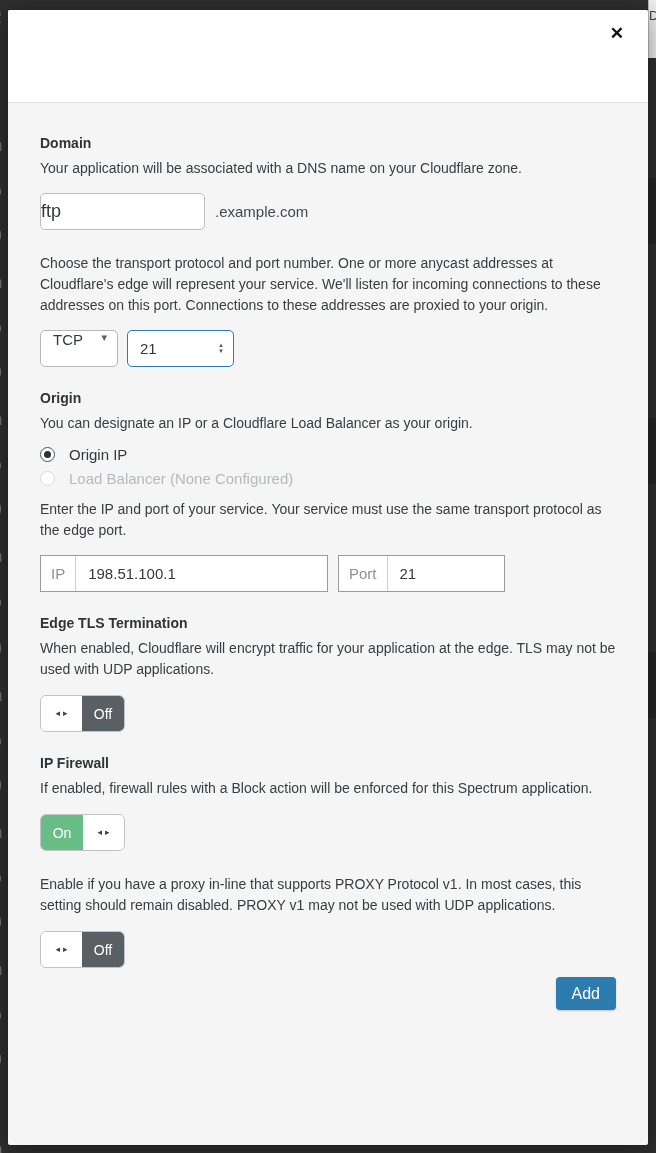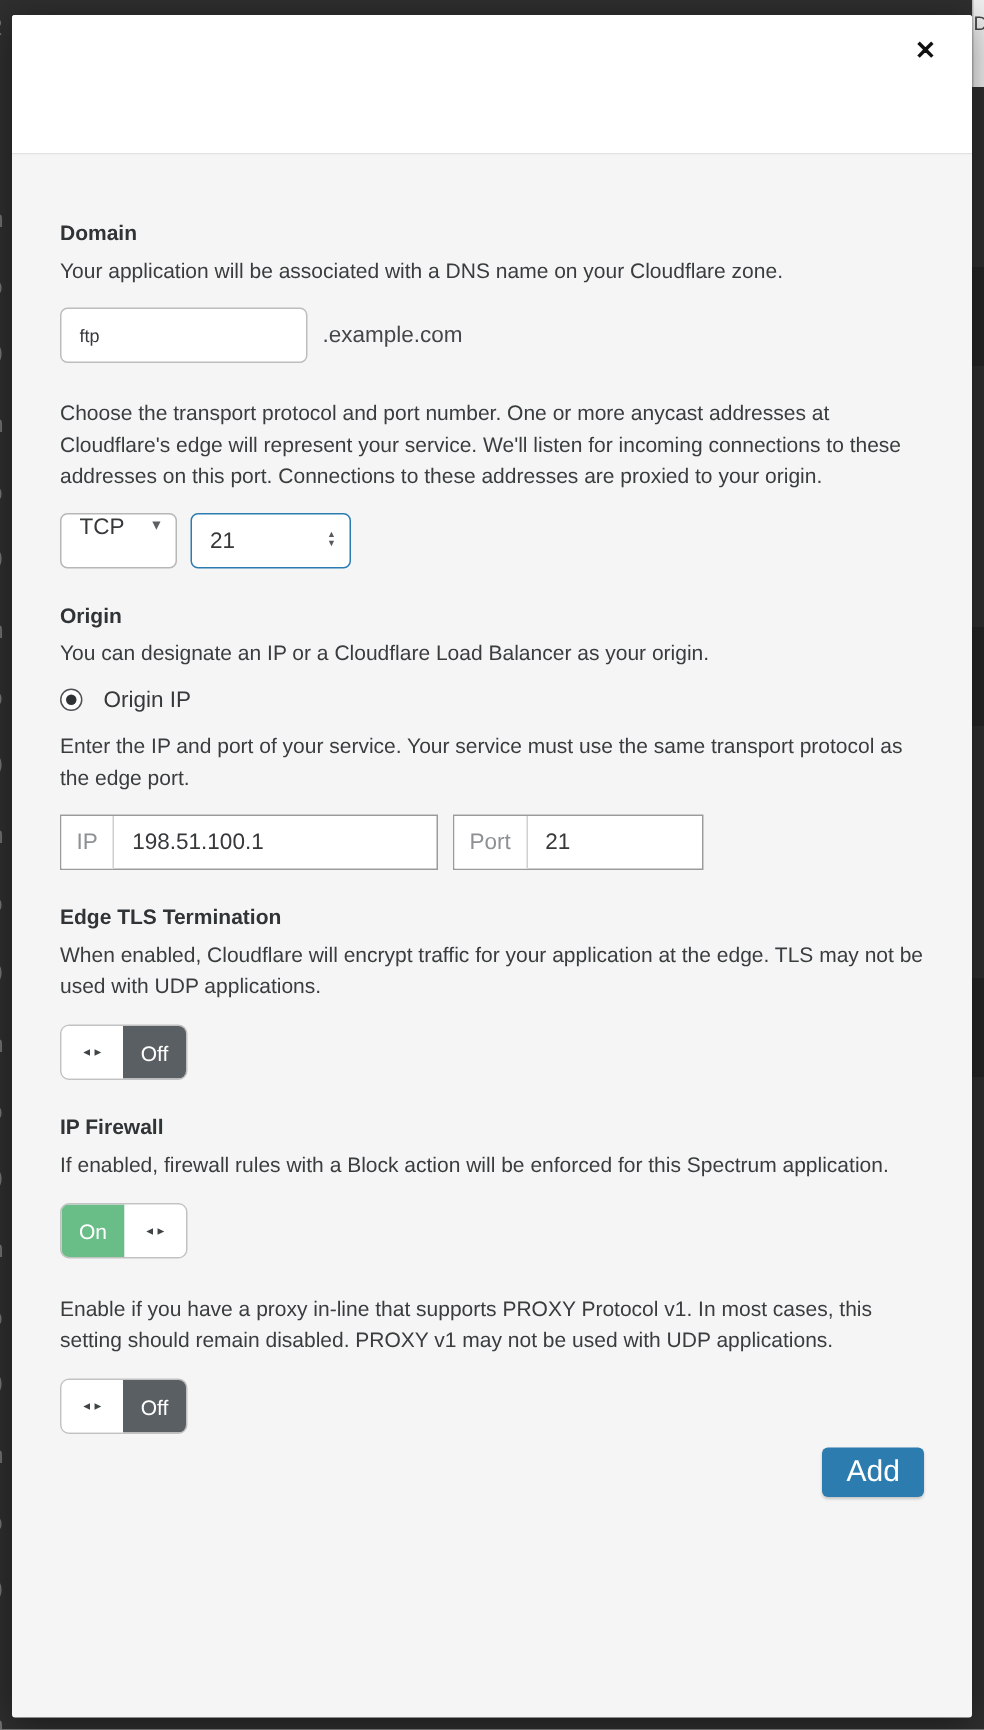--- a/index.html
+++ b/index.html
@@ -24,28 +24,28 @@
                   border-bottom:1px solid #e3e3e3; border-radius:2px 2px 0 0; }
   .modal-title { position:absolute; left:32px; top:35px; font-size:21px; font-weight:400;
                  color:#3a3d3e; letter-spacing:.2px; }
   .close-btn { position:absolute; right:20px; top:11px; background:none; border:none;
                font-size:17px; font-weight:700; color:#101010; cursor:pointer; line-height:1;
                padding:4px; }
   .modal-body { flex:1; padding:28px 32px 0 32px; overflow:hidden; }
 
   .section-label { font-size:14px; font-weight:700; color:#303436; line-height:17px; }
   .section { margin-top:23px; }
-  .section:first-child { margin-top:16px; }
+  .section:first-child { margin-top:4px; }
   .desc { margin-top:6px; font-size:14px; line-height:21px; color:#393d3e; max-width:578px; }
   .control-row { margin-top:14px; display:flex; align-items:center; }
 
   
   .text-input { height:37px; border:1px solid #bdbdbd; border-radius:5px; background:#fff;
-                font-family:"Liberation Sans", sans-serif; font-size:12px; color:#36393a;
-                padding:0 12px; outline:none; }
+                font-family:"Liberation Sans", sans-serif; font-size:18px; color:#36393a;
+                padding:0 0; outline:none; }
   .domain-input { width:165px; }
   .suffix { margin-left:10px; font-size:15px; color:#44474a; }
 
   
   .select-box { width:78px; height:37px; background:#fff; border:1px solid #b7b7b7;
                 border-radius:5px; display:flex; align-items:flex-start; justify-content:space-between;
                 padding:0 10px 0 12px; font-size:15px; color:#36393a; cursor:pointer; }
   .caret { font-size:11px; color:#5d6164; }
   .number-box { width:107px; height:37px; margin-left:9px; background:#fff;
                 border:1px solid #2c7cb0; border-radius:5px; display:flex; align-items:center;
@@ -64,38 +64,38 @@
   .radio-label { font-size:15px; color:#36393a; }
   .radio-label.disabled { color:#b5babc; }
   .desc2 { margin-top:9px; }
 
   
   .group-input { display:flex; height:37px; background:#fff; border:1px solid #9b9b9b; }
   .group-prefix { display:flex; align-items:center; padding:0 10px; font-size:15px;
                   color:#8d9193; border-right:1px solid #d0d0d0; background:#fff; }
   .group-value { display:flex; align-items:center; padding:0 12px; font-size:15px; color:#36393a;
                  flex:1; }
-  .ip-group { width:252px; }
+  .ip-group { width:288px; }
   .port-group { width:167px; margin-left:10px; }
 
   
   .toggle { display:inline-flex; height:37px; width:85px; border-radius:6px; overflow:hidden;
             border:1px solid #c2c2c2; cursor:pointer; margin-top:15px; }
   .toggle-half { display:flex; align-items:center; justify-content:center; height:100%; }
   .toggle-knob { background:#fff; width:42px; }
   .toggle-state { width:43px; font-size:14px; color:#fff; }
   .state-off { background:#5a5f63; }
   .state-on { background:#69bd87; }
   .arrows { display:flex; gap:3px; color:#3f4446; font-size:9px; line-height:9px; }
 
   
   .footer { margin-top:9px; display:flex; justify-content:flex-end; }
   .add-btn { height:33px; min-width:60px; padding:0 16px; background:#2c7cb0; color:#fff;
              border:none; border-radius:4px; font-family:"Liberation Sans", sans-serif;
-             font-size:20px; cursor:pointer; box-shadow:0 1px 2px rgba(0,0,0,.2); }
+             font-size:16px; cursor:pointer; box-shadow:0 1px 2px rgba(0,0,0,.2); }
 </style>
 </head>
 <body>
 
 <div class="stage">
   <div class="glyph-col" id="left-glyphs">
       <span class="bg-glyph" style="top: 10px;">2</span>
       <span class="bg-glyph" style="top: 138px;">m</span>
       <span class="bg-glyph" style="top: 183px;">o</span>
       <span class="bg-glyph" style="top: 228px;">0</span>
@@ -161,20 +161,24 @@
     </div>
 
     <div class="section">
       <div class="section-label">Origin</div>
       <div class="desc">You can designate an IP or a Cloudflare Load Balancer as your origin.</div>
       <div class="radio-group">
         <div class="radio-row">
           <span class="radio-outer checked"></span>
           <span class="radio-label">Origin IP</span>
         </div>
+        <div class="radio-row">
+          <span class="radio-outer disabled"></span>
+          <span class="radio-label disabled">Load Balancer (None Configured)</span>
+        </div>
       </div>
       <div class="desc desc2">Enter the IP and port of your service. Your service must use the same transport protocol as the edge port.</div>
       <div class="control-row">
         <div class="group-input ip-group">
           <span class="group-prefix">IP</span>
           <span class="group-value">198.51.100.1</span>
         </div>
         <div class="group-input port-group">
           <span class="group-prefix">Port</span>
           <span class="group-value">21</span>

